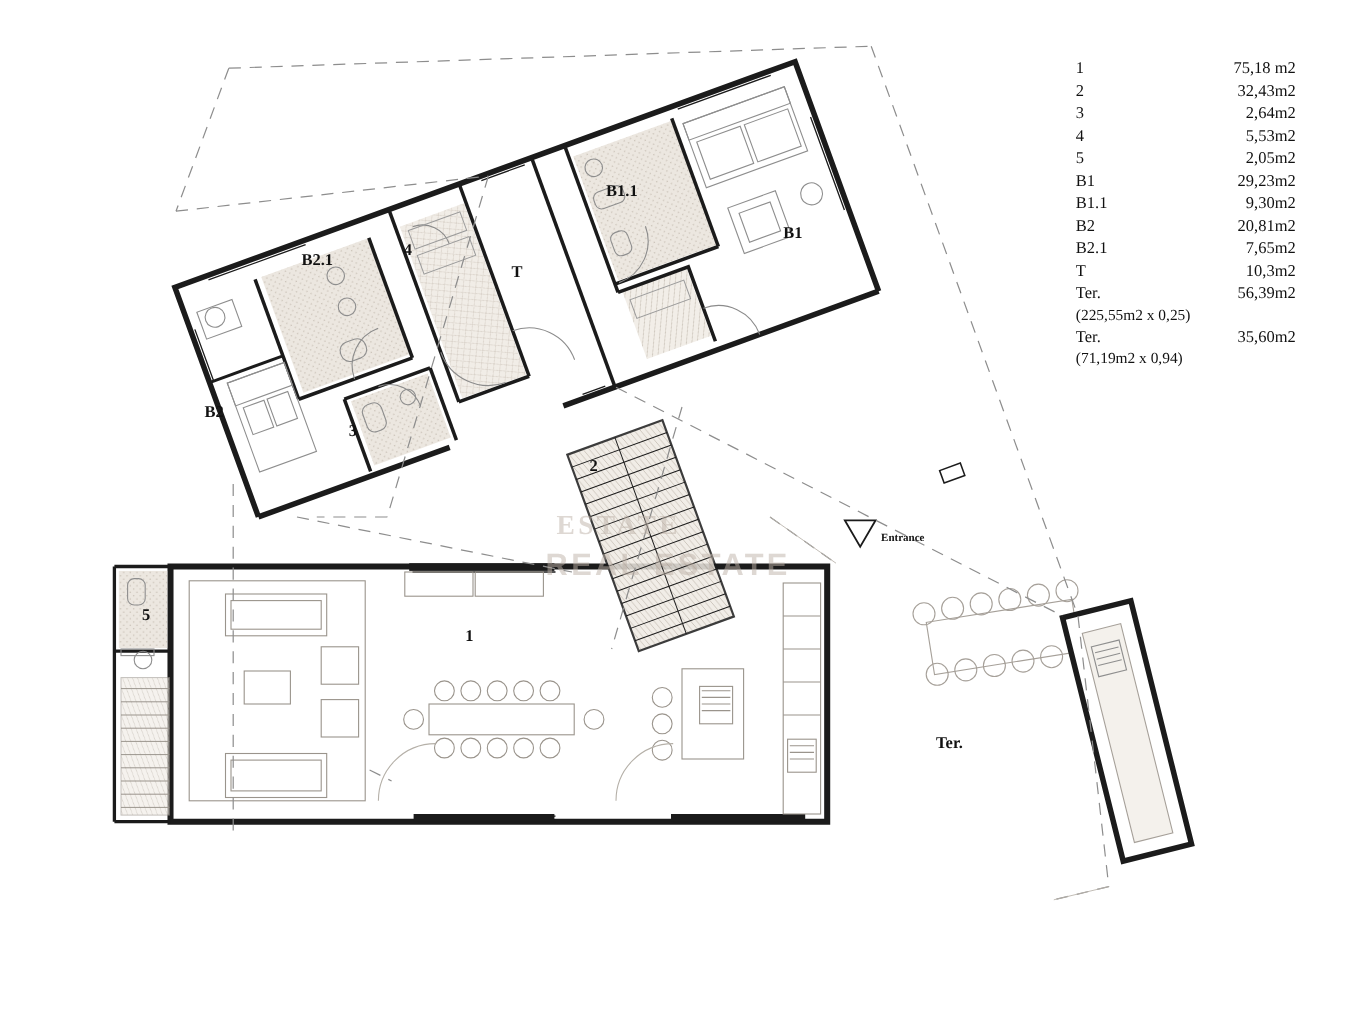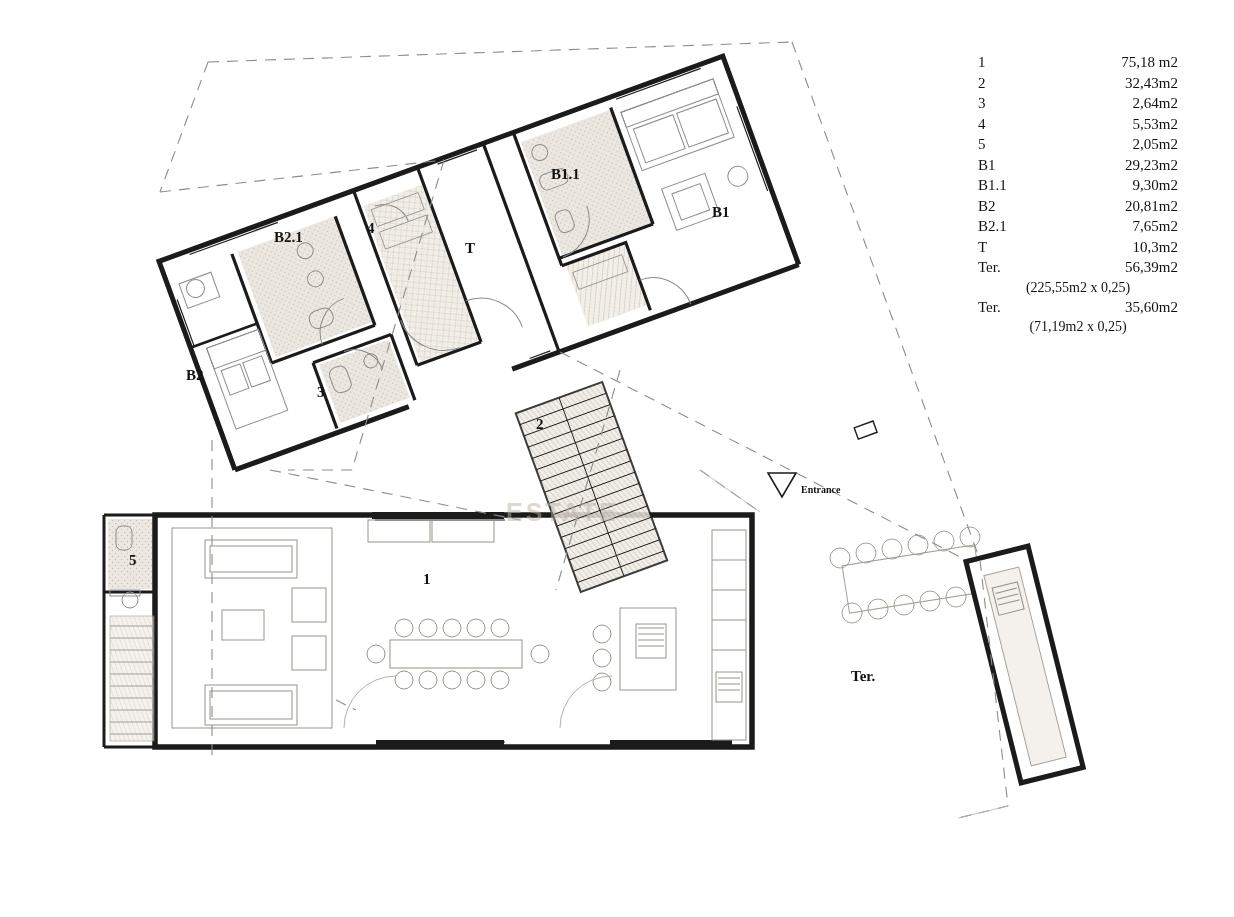--- a/index.html
+++ b/index.html
@@ -47,21 +47,21 @@
     align-items: baseline;
     white-space: nowrap;
   }
   #legend .leg-key {
     text-align: left;
   }
   #legend .leg-val {
     text-align: left;
   }
   #legend .leg-sub {
-    text-align: center;
+    text-align: left;
     display: block;
     font-size: 14px;
     line-height: 19px;
   }
 
   
   .room-label {
     position: absolute;
     font-family: "Liberation Serif", serif;
     font-weight: bold;
@@ -105,26 +105,25 @@
     font-weight: bold;
     font-size: 105px;
     letter-spacing: 4px;
     color: rgba(190, 178, 168, 0.45);
     line-height: 1;
   }
   #watermark .wm-small {
     position: absolute;
     left: 88px;
     top: 112px;
-    font-family: Liberation Sans, sans-serif;
+    font-family: Liberation Serif, serif;
     font-weight: bold;
     font-size: 25px;
     letter-spacing: 3px;
     color: rgba(190, 178, 168, 0.5);
-    margin-top: 34px;
   }
   #watermark .wm-small2 {
     position: absolute;
     left: 78px;
     top: 146px;
     font-family: "Liberation Sans", sans-serif;
     font-weight: bold;
     font-size: 28px;
     letter-spacing: 3px;
     color: rgba(190, 178, 168, 0.5);
@@ -444,34 +443,35 @@
     </div>
     <div class="leg-row">
       <span class="leg-key">Ter.</span>
       <span class="leg-val">56,39m2</span>
     </div>
     <span class="leg-sub">(225,55m2 x 0,25)</span>
     <div class="leg-row">
       <span class="leg-key">Ter.</span>
       <span class="leg-val">35,60m2</span>
     </div>
-    <span class="leg-sub">(71,19m2 x 0,25)</span>
+    <span class="leg-sub">(71,19m2 x 0,94)</span>
   </div>
 
   <div class="room-label" style="left:274px; top:229px;">B2.1</div>
   <div class="room-label" style="left:551px; top:166px;">B1.1</div>
   <div class="room-label" style="left:712px; top:204px;">B1</div>
   <div class="room-label" style="left:186px; top:367px;">B2</div>
   <div class="room-label" style="left:465px; top:240px;">T</div>
   <div class="room-label" style="left:367px; top:220px;">4</div>
   <div class="room-label" style="left:317px; top:384px;">3</div>
   <div class="room-label" style="left:536px; top:416px;">2</div>
   <div class="room-label" style="left:423px; top:571px;">1</div>
   <div class="room-label" style="left:129px; top:552px;">5</div>
   <div class="ter-label" style="left:851px; top:668px;">Ter.</div>
 
   <div class="entrance-label">Entrance</div>
 
   <div id="watermark">
     <span class="wm-small">ESTATE</span>
+    <span class="wm-small2">REAL ESTATE</span>
   </div>
 
 </div>
 
 </body></html>

